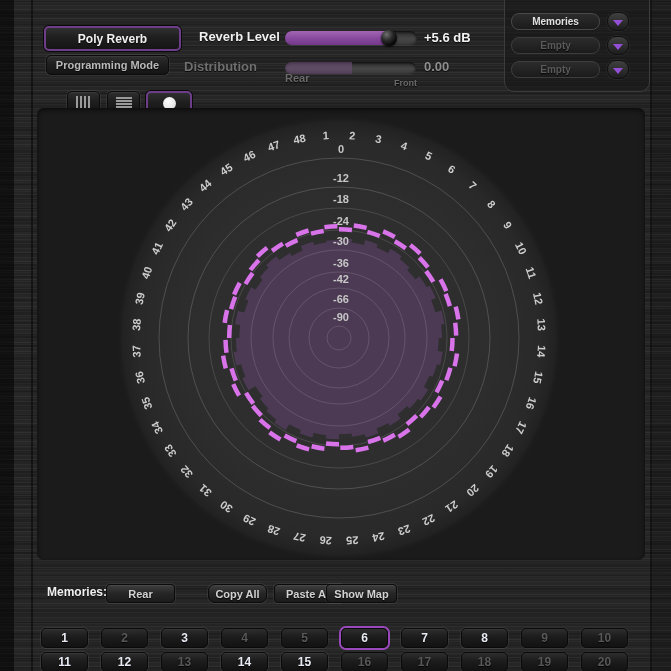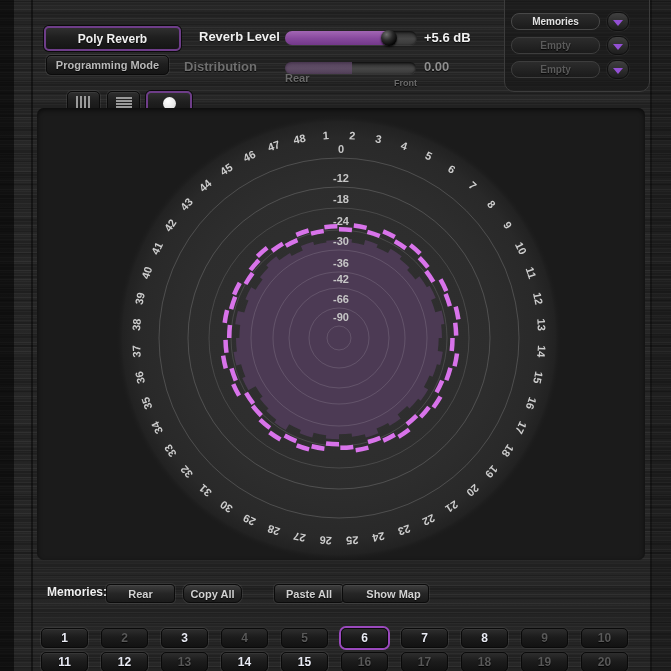--- a/index.html
+++ b/index.html
@@ -76,21 +76,21 @@
 
   .display{position:absolute;left:37px;top:108px;width:608px;height:452px;border-radius:7px;
     background:#1b1b1b;box-shadow:inset 0 2px 5px rgba(0,0,0,0.6);}
   .display svg{position:absolute;left:0;top:0;}
   .ch-label{font-size:11px;font-weight:bold;fill:#cdcdcd;}
   .db-label{font-size:11px;font-weight:bold;fill:#c6c6c6;}
 
   .mem-label{left:47px;top:585px;font-size:12px;color:#f0f0f0;}
   .tool-btn{height:17px;top:584px;border-radius:4px;font-size:11px;color:#d2d2d2;
     background:linear-gradient(180deg,#3e3e3e 0%,#262626 50%,#1b1b1b 100%);}
-  .tb0{left:106px;width:67px;} .tb1{left:183px;width:57px;border-radius:7px;} .tb2{left:274px;width:68px;text-align:center;} .tb3{left:342px;width:69px;padding-left:16px;}
+  .tb0{left:106px;width:67px;} .tb1{left:208px;width:57px;border-radius:7px;} .tb2{left:274px;width:68px;text-align:center;} .tb3{left:326px;width:69px;}
 
   .num-btn{position:absolute;width:45px;height:18px;display:flex;align-items:center;justify-content:center;
     background:linear-gradient(180deg,#2e2e2e 0%,#1c1c1c 45%,#121212 100%);
     border:1px solid #0a0a0a;border-radius:5px;font-size:12px;font-weight:bold;
     box-shadow:0 0 0 1px rgba(255,255,255,0.08), inset 0 1px 0 rgba(255,255,255,0.05);
     text-shadow:0 1px 1px rgba(0,0,0,0.9);}
   .num-btn.on{color:#e9ebf4;}
   .num-btn.off{color:#585858;box-shadow:0 0 0 1px rgba(255,255,255,0.04);}
   .num-btn.sel{box-shadow:0 0 0 2px #9a49bd;}
 </style>

